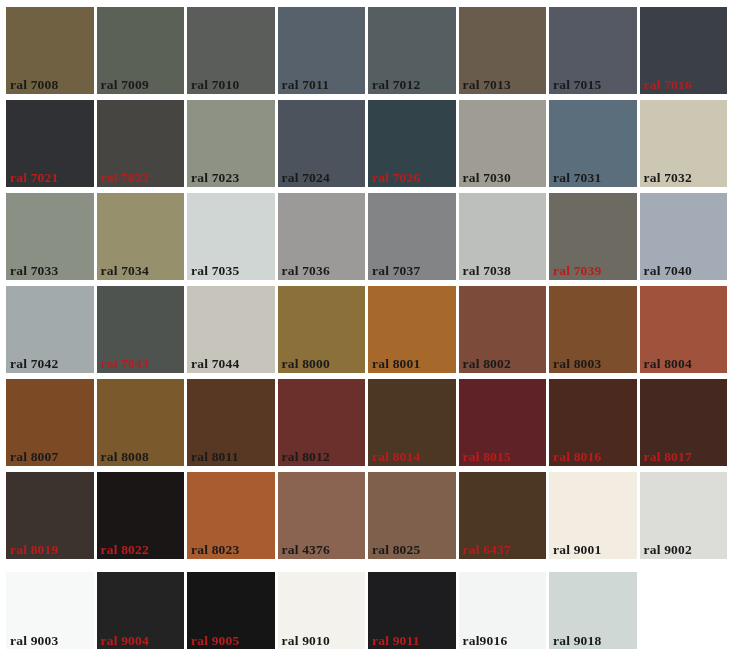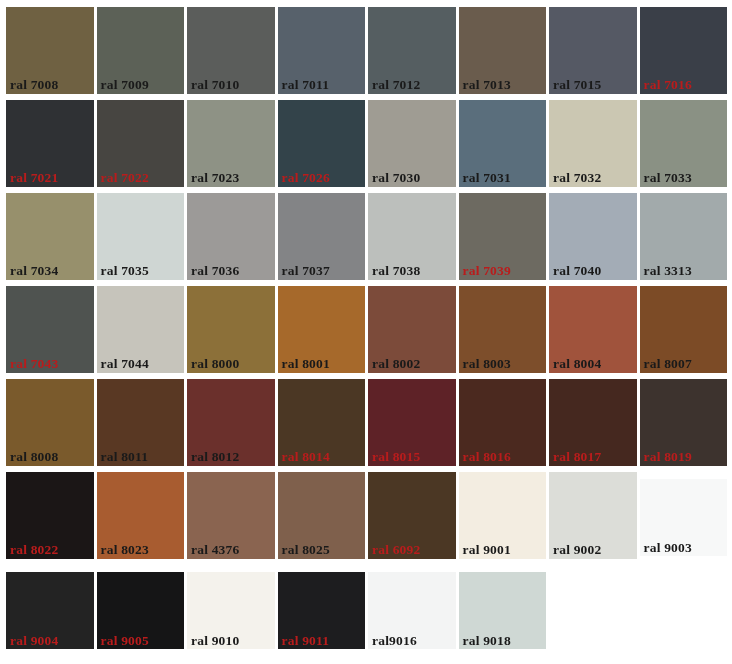--- a/index.html
+++ b/index.html
@@ -120,20 +120,24 @@
       </div>
       <div class="cell">
         <div class="swatch" style="background: rgb(71, 69, 65);"></div>
         <span class="label light">ral 7022</span>
       </div>
       <div class="cell">
         <div class="swatch" style="background: rgb(142, 146, 133);"></div>
         <span class="label">ral 7023</span>
       </div>
       <div class="cell">
+        <div class="swatch" style="background: rgb(76, 83, 92);"></div>
+        <span class="label">ral 7024</span>
+      </div>
+      <div class="cell">
         <div class="swatch" style="background: rgb(51, 67, 74);"></div>
         <span class="label light">ral 7026</span>
       </div>
       <div class="cell">
         <div class="swatch" style="background: rgb(159, 156, 147);"></div>
         <span class="label">ral 7030</span>
       </div>
       <div class="cell">
         <div class="swatch" style="background: rgb(90, 110, 124);"></div>
         <span class="label">ral 7031</span>
@@ -169,21 +173,21 @@
       <div class="cell">
         <div class="swatch" style="background: rgb(109, 106, 97);"></div>
         <span class="label light">ral 7039</span>
       </div>
       <div class="cell">
         <div class="swatch" style="background: rgb(163, 172, 182);"></div>
         <span class="label">ral 7040</span>
       </div>
       <div class="cell">
         <div class="swatch" style="background: rgb(162, 170, 171);"></div>
-        <span class="label">ral 3313</span>
+        <span class="label">ral 7042</span>
       </div>
       <div class="cell">
         <div class="swatch" style="background: rgb(79, 83, 80);"></div>
         <span class="label light">ral 7043</span>
       </div>
       <div class="cell">
         <div class="swatch" style="background: rgb(198, 196, 187);"></div>
         <span class="label">ral 7044</span>
       </div>
       <div class="cell">
@@ -253,21 +257,21 @@
       <div class="cell">
         <div class="swatch" style="background: rgb(138, 100, 80);"></div>
         <span class="label">ral 4376</span>
       </div>
       <div class="cell">
         <div class="swatch" style="background: rgb(127, 96, 76);"></div>
         <span class="label">ral 8025</span>
       </div>
       <div class="cell">
         <div class="swatch" style="background: rgb(75, 55, 36);"></div>
-        <span class="label light">ral 6092</span>
+        <span class="label light">ral 6437</span>
       </div>
       <div class="cell">
         <div class="swatch" style="background: rgb(243, 237, 225);"></div>
         <span class="label">ral 9001</span>
       </div>
       <div class="cell">
         <div class="swatch" style="background: rgb(220, 221, 216);"></div>
         <span class="label">ral 9002</span>
       </div>
       <div class="cell short">

